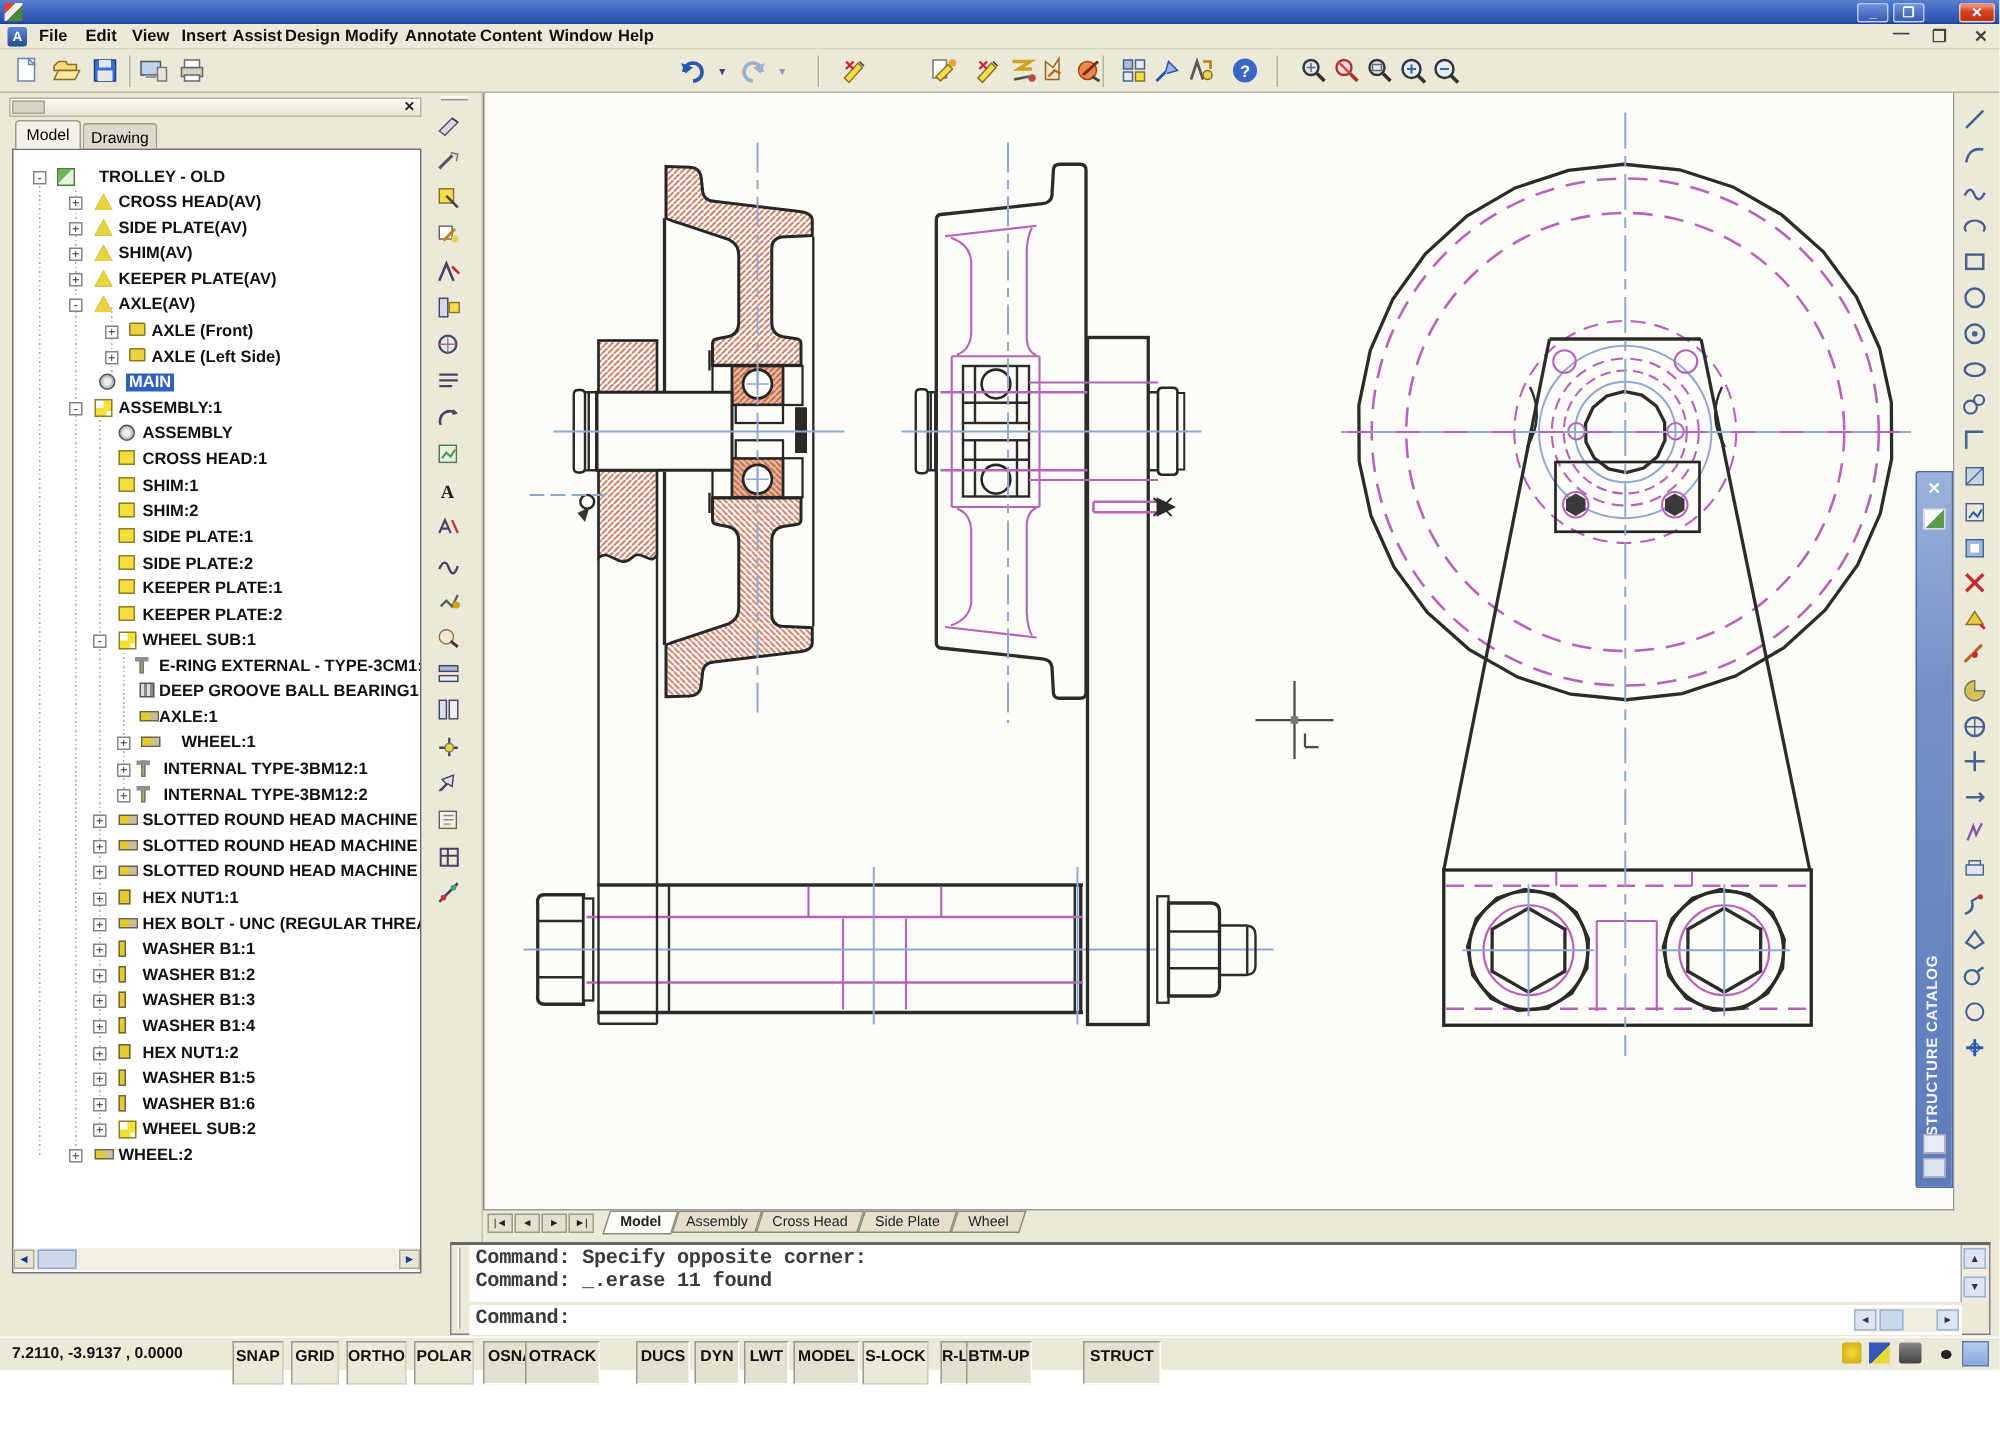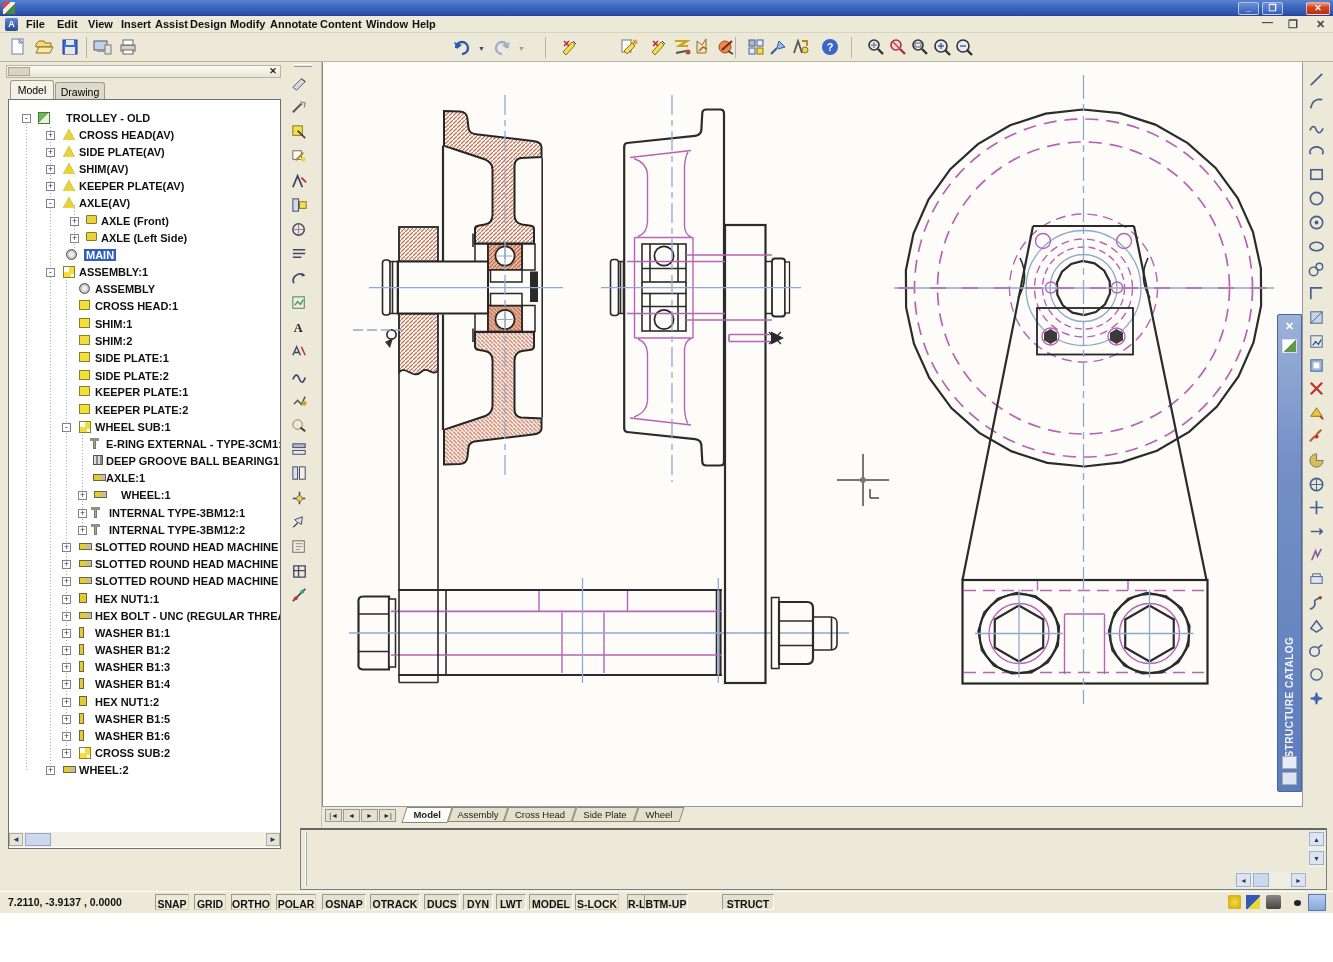--- a/index.html
+++ b/index.html
@@ -61,21 +61,21 @@
 #cmdgrip{position:absolute;left:2px;top:2px;width:8px;height:54px;border-left:2px ridge #fff;margin-left:2px}
 #cmdhist{position:absolute;left:12px;top:0px;width:995px;height:38px;background:#fff;border-right:1px solid #aaa;font-family:"Liberation Mono",monospace;font-size:13.5px;font-weight:bold;color:#3a3a3a;line-height:15px;padding:2px 4px;letter-spacing:-0.2px}
 #cmdin{position:absolute;left:12px;top:40px;width:995px;height:20px;background:#fff;font-family:"Liberation Mono",monospace;font-size:13.5px;font-weight:bold;color:#3a3a3a;padding:2px 4px;letter-spacing:-0.2px}
 #vscr{position:absolute;right:1px;top:1px;width:17px;height:37px;background:#f0eee2}
 #vscr .ar{position:absolute;left:1px;width:15px;height:14px;background:#dce4f2;border:1px solid #9eb0d0;color:#335;font-size:7px;text-align:center;line-height:13px}
 #hscr2{position:absolute;right:20px;top:42px;width:70px;height:16px;background:#f0eee2}
 #hscr2 .ar{position:absolute;top:1px;width:15px;height:14px;background:#dce4f2;border:1px solid #9eb0d0;color:#335;font-size:7px;text-align:center;line-height:13px}
 
 #status{position:absolute;left:0;top:891px;width:1333px;height:22px;background:#ece9d8;border-top:1px solid #fff;font-size:10.5px;font-weight:bold;color:#111}
 #coords{position:absolute;left:8px;top:4px;width:130px}
-.sbtn{position:absolute;top:2px;height:16px;text-align:center;padding-top:2.5px;font-size:10.5px;white-space:nowrap;overflow:hidden}
+.sbtn{position:absolute;top:2px;height:29px;text-align:center;padding-top:2.5px;font-size:10.5px;white-space:nowrap;overflow:hidden}
 .sbtn.flat{border:1px solid #d4d0bc;border-top-color:#9c9a8c;border-left-color:#9c9a8c;background:#ece9d8}
 .sbtn.sunk{border:1px solid #9c9a8c;border-bottom-color:#fff;border-right-color:#fff;background:#e4e1d0}
 
 #palette{position:absolute;left:1277px;top:314px;width:25px;height:478px;background:linear-gradient(to bottom,#9cb2da,#7490c6 30%,#5c7cba);border:1px solid #4a66a0;border-radius:2px 0 0 2px}
 #palette .px{position:absolute;left:4px;top:4px;width:15px;height:15px;color:#fff;font-size:11px;font-weight:bold;text-align:center;line-height:14px}
 #palette .pi{position:absolute;left:4px;top:24px;width:15px;height:14px;background:linear-gradient(135deg,#fff 50%,#5a9a4a 50%);border:1px solid #dde}
 #palette .vtxt{position:absolute;left:-64px;top:362px;width:150px;transform:rotate(-90deg);color:#f4f6fc;font-size:10px;font-weight:bold;letter-spacing:0.5px}
 #palette .b1{position:absolute;left:4px;bottom:22px;width:15px;height:13px;background:#e8ecf4;border:1px solid #aab}
 #palette .b2{position:absolute;left:4px;bottom:6px;width:15px;height:13px;background:#dce4f0;border:1px solid #aab}
 </style></head><body>
@@ -402,21 +402,21 @@
           <span class="ttxt" style="left:86px">WASHER B1:5</span>
         </div>
 <div class="trow" style="top:628px">
           <span class="eb" style="left:53px">+</span>
           <span style="position:absolute;left:70px;top:2px"><span class="tic i-wash"></span></span>
           <span class="ttxt" style="left:86px">WASHER B1:6</span>
         </div>
 <div class="trow" style="top:645px">
           <span class="eb" style="left:53px">+</span>
           <span style="position:absolute;left:70px;top:2px"><span class="tic i-asm"></span></span>
-          <span class="ttxt" style="left:86px">CROSS SUB:2</span>
+          <span class="ttxt" style="left:86px">WHEEL SUB:2</span>
         </div>
 <div class="trow" style="top:662px">
           <span class="eb" style="left:37px">+</span>
           <span style="position:absolute;left:54px;top:2px"><span class="tic i-bolt"></span></span>
           <span class="ttxt" style="left:70px">WHEEL:2</span>
         </div>
 </div>
 <div id="hscr">
         <span class="ar" style="left:0">◄</span>
         <span class="th"></span>
@@ -784,40 +784,42 @@
 <div id="palette">
 <span class="px">✕</span>
       <span class="pi"></span>
 <span class="vtxt">STRUCTURE CATALOG</span>
 <span class="b1"></span>
       <span class="b2"></span>
 </div>
 
 <div id="cmd">
 <span id="cmdgrip"></span>
+<div id="cmdhist">Command: Specify opposite corner:<br>Command: _.erase 11 found</div>
+<div id="cmdin">Command:</div>
 <div id="vscr">
         <span class="ar" style="top:1px">▲</span>
         <span class="ar" style="top:20px">▼</span>
       </div>
 <div id="hscr2">
         <span class="ar" style="left:0">◄</span>
         <span class="ar" style="right:0">►</span>
         <span class="abs" style="left:17px;top:1px;width:16px;height:14px;background:#ccd8ec;border:1px solid #9eb0d0"></span>
       </div>
 </div>
 
 <div id="status">
 <span id="coords">7.2110, -3.9137 , 0.0000</span>
 <span class="sbtn flat" style="left:155px;width:34px">SNAP</span>
 <span class="sbtn flat" style="left:194px;width:32px">GRID</span>
 <span class="sbtn flat" style="left:231px;width:40px">ORTHO</span>
 <span class="sbtn flat" style="left:276px;width:40px">POLAR</span>
 <span class="sbtn flat" style="left:575px;width:44px">S-LOCK</span>
 <span class="sbtn sunk" style="left:322px;width:44px">OSNAP</span>
-<span class="sbtn sunk" style="left:370px;width:50px">OTRACK</span>
+<span class="sbtn sunk" style="left:350px;width:50px">OTRACK</span>
 <span class="sbtn sunk" style="left:424px;width:36px">DUCS</span>
 <span class="sbtn sunk" style="left:463px;width:30px">DYN</span>
 <span class="sbtn sunk" style="left:496px;width:30px">LWT</span>
 <span class="sbtn sunk" style="left:529px;width:44px">MODEL</span>
 <span class="sbtn sunk" style="left:627px;width:42px">R-LOCK</span>
 <span class="sbtn sunk" style="left:644px;width:44px">BTM-UP</span>
 <span class="sbtn sunk" style="left:722px;width:52px">STRUCT</span>
 <span class="abs" style="left:1228px;top:3px;width:13px;height:14px;background:radial-gradient(#f8d838,#c8a810);border-radius:2px"></span>
 <span class="abs" style="left:1246px;top:3px;width:14px;height:14px;background:linear-gradient(135deg,#3858b8 55%,#e8d838 55%)"></span>
 <span class="abs" style="left:1266px;top:3px;width:15px;height:14px;background:linear-gradient(#888,#444);border-radius:2px"></span>

